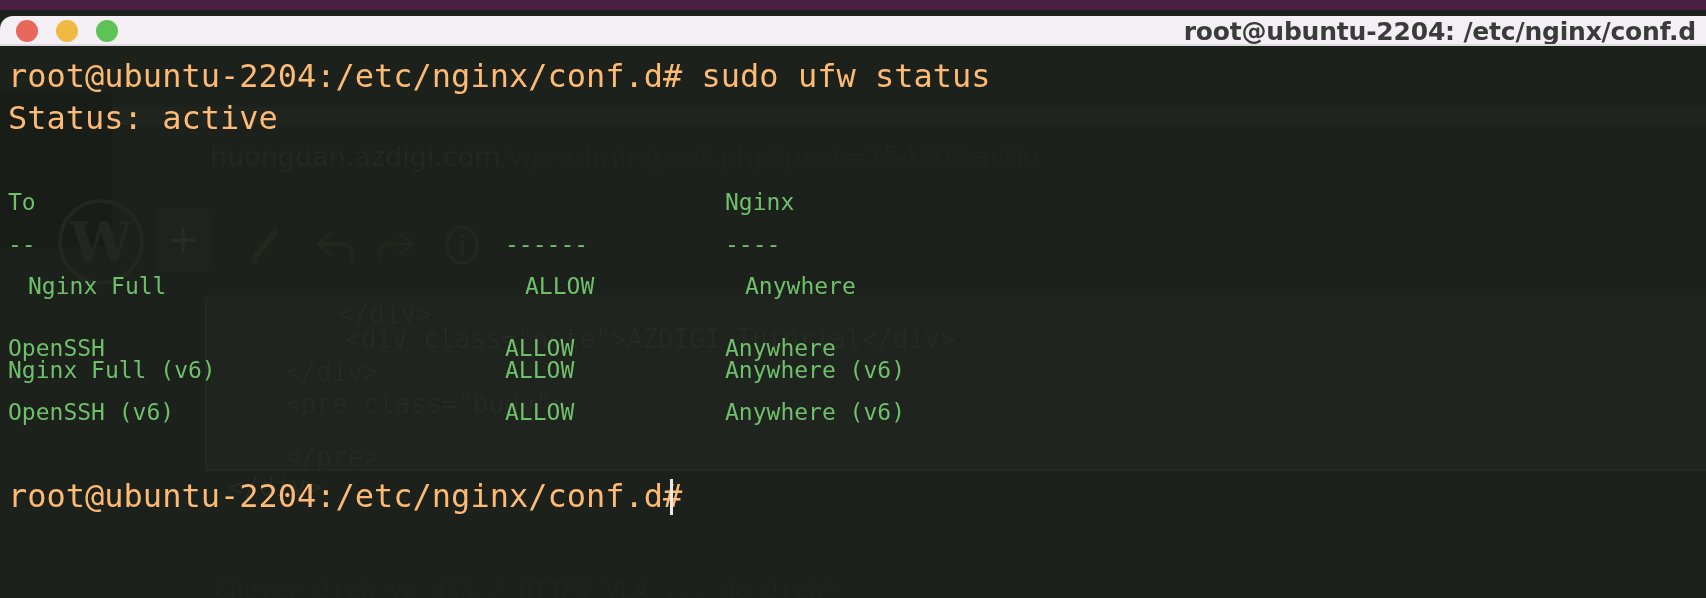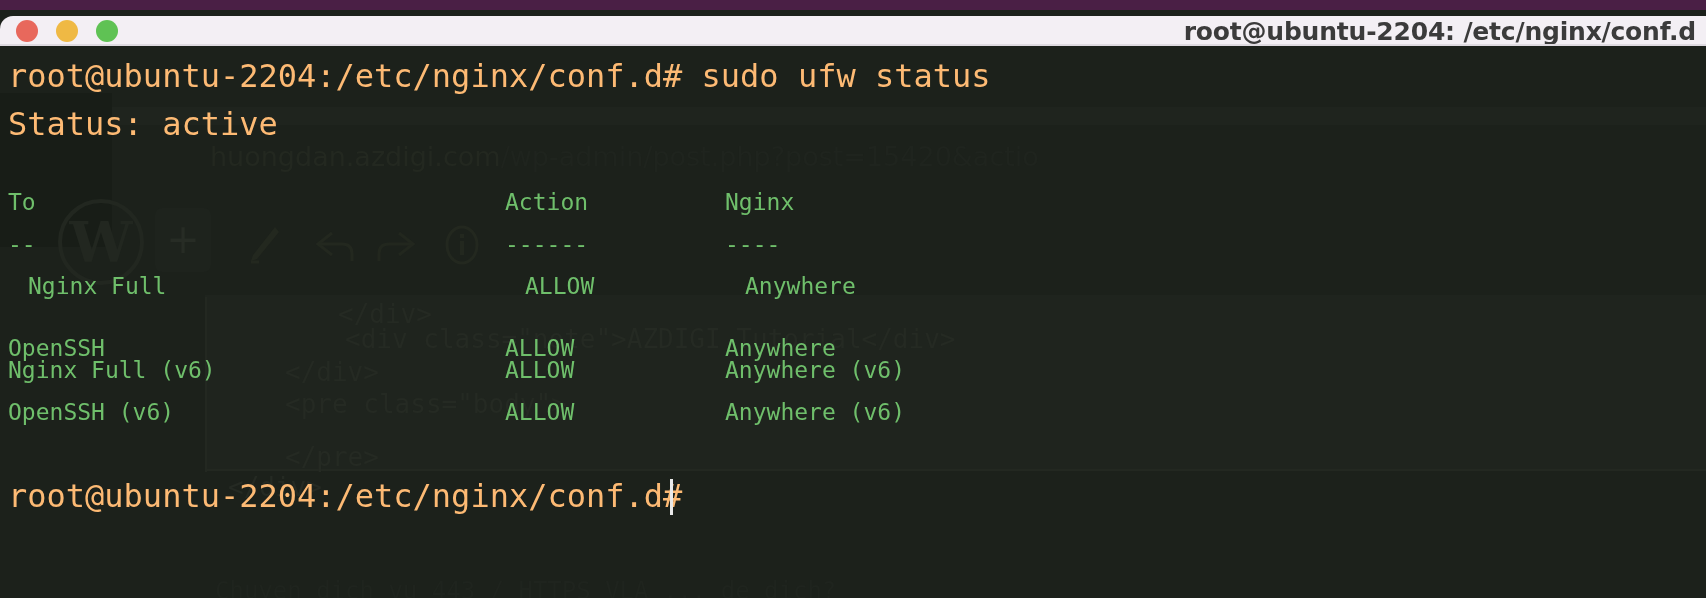--- a/index.html
+++ b/index.html
@@ -256,27 +256,26 @@
       <div class="g-text" style="left:285px; top:395px; font-size:26px;">&lt;/pre&gt;</div>
       <div class="g-text" style="left:228px; top:425px; font-size:26px;">&lt;/div&gt;</div>
 
       <div class="g-text" style="left:215px; top:530px; font-size:24px; color:#1f241e;">Chuyen dich vu 443 / HTTPS VLA ... de dich?</div>
     </div>
 
     <div id="screen">
 
       <div class="line" style="top:8px;"><span>root@ubuntu-2204:/etc/nginx/conf.d#</span><span> </span><span>sudo ufw status</span></div>
 
-      <div class="line" style="top:56px;">Status: active</div>
+      <div class="line" style="top:50px;">Status: active</div>
 
       <div class="line" style="top:92px;">&nbsp;</div>
 
       <div class="row" style="top:134px;">
         <span class="col-to">To</span>
-        <span class="col-action">Action</span>
         <span class="col-from">Nginx</span>
       </div>
 
       <div class="row" style="top:176px;">
         <span class="col-to">--</span>
         <span class="col-action">------</span>
         <span class="col-from">----</span>
       </div>
 
       <div class="row" style="top:218px;margin-left:20px;">

